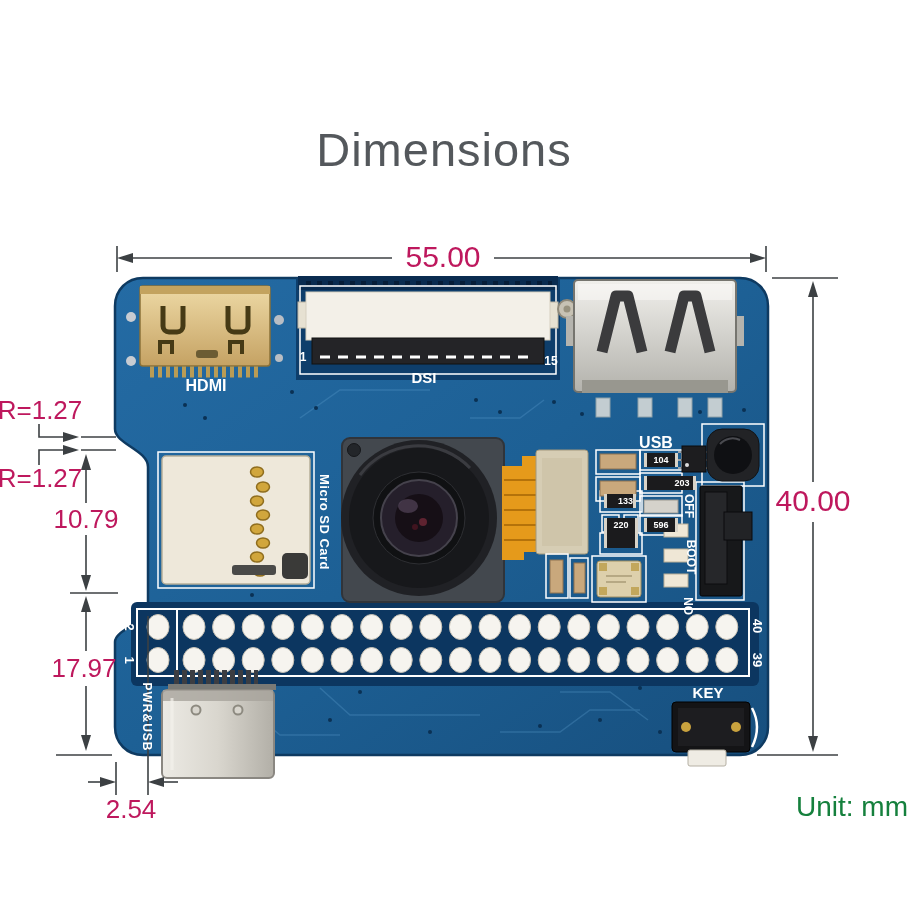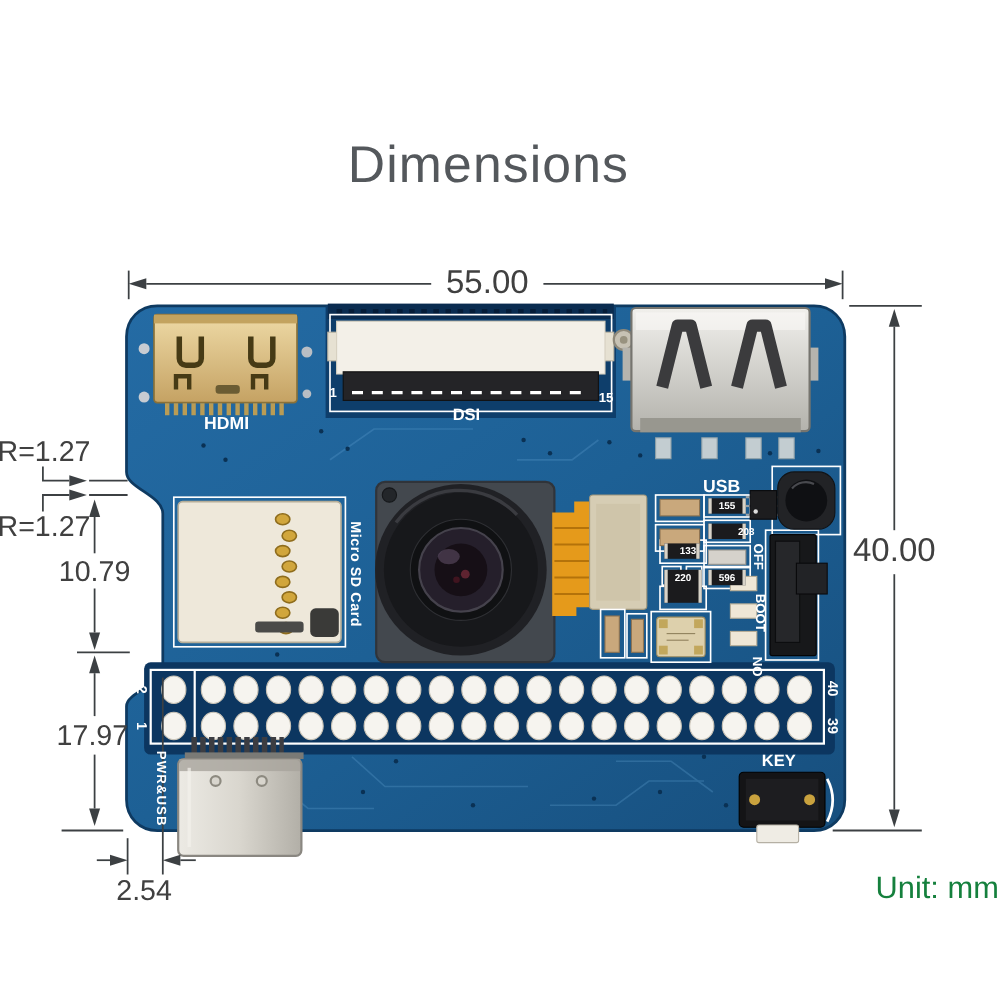--- a/index.html
+++ b/index.html
@@ -2,21 +2,21 @@
 <html><head>
 <meta charset="utf-8">
 <style>
   html,body{margin:0;padding:0;background:#ffffff;}
   #stage{position:relative;width:911px;height:911px;background:#ffffff;overflow:hidden;
          font-family:"Liberation Sans","DejaVu Sans",sans-serif;margin-top:20px;}
   #boardsvg{position:absolute;left:0;top:0;}
   .lbl{position:absolute;transform:translate(-50%,-50%);white-space:nowrap;line-height:1;}
   .r90{transform:translate(-50%,-50%) rotate(90deg);}
   .r270{transform:translate(-50%,-50%) rotate(-90deg);}
-  .dim{color:#404040;}
+  .dim{color:#be185d;}
   .silk{color:#ffffff;font-weight:bold;}
   .title{color:#54585c;font-size:47px;letter-spacing:1px;}
   .unit{color:#15803d;font-size:28px;}
   .chip{position:absolute;background:#1b1b1d;border-left:3px solid #d8d3c8;border-right:3px solid #d8d3c8;
         color:#fff;font-size:9px;font-weight:bold;text-align:center;box-sizing:border-box;}
   #gpio-holes ellipse{fill:#f6f4ef;stroke:#c9c3b6;stroke-width:1;}
   .brand{text-shadow:1px 2px 0 rgba(8,38,66,.55);}
 </style>
 </head>
 <body>
@@ -376,19 +376,19 @@
 <div class="lbl silk r90" style="left:689px;top:486px;font-size:12px;">OFF</div>
 <div class="lbl silk r90" style="left:691px;top:537px;font-size:12px;">BOOT</div>
 <div class="lbl silk r270" style="left:689px;top:586px;font-size:12px;">ON</div>
 <div class="lbl silk r90" style="left:129px;top:607px;font-size:13px;">2</div>
 <div class="lbl silk r90" style="left:129px;top:640px;font-size:13px;">1</div>
 <div class="lbl silk r90" style="left:757px;top:606px;font-size:13px;">40</div>
 <div class="lbl silk r90" style="left:757px;top:640px;font-size:13px;">39</div>
 <div class="lbl silk r90" style="left:147px;top:697px;font-size:12px;letter-spacing:1px;">PWR&amp;USB</div>
 <div class="lbl silk" style="left:708px;top:672px;font-size:15px;">KEY</div>
 
-<div class="chip" style="left:644px;top:433px;width:34px;height:14px;line-height:14px;">155</div>
-<div class="chip" style="left:644px;top:456px;width:34px;height:14px;line-height:14px;padding-left:24px;">203</div>
+<div class="chip" style="left:644px;top:433px;width:34px;height:14px;line-height:14px;">104</div>
+<div class="chip" style="left:644px;top:456px;width:52px;height:14px;line-height:14px;padding-left:24px;">203</div>
 <div class="chip" style="left:604px;top:474px;width:32px;height:14px;line-height:14px;text-align:right;">133</div>
 <div class="chip" style="left:644px;top:498px;width:34px;height:14px;line-height:14px;">596</div>
 <div class="chip" style="left:604px;top:498px;width:34px;height:30px;line-height:14px;">220</div>
 
 </div>
 
 </body></html>

